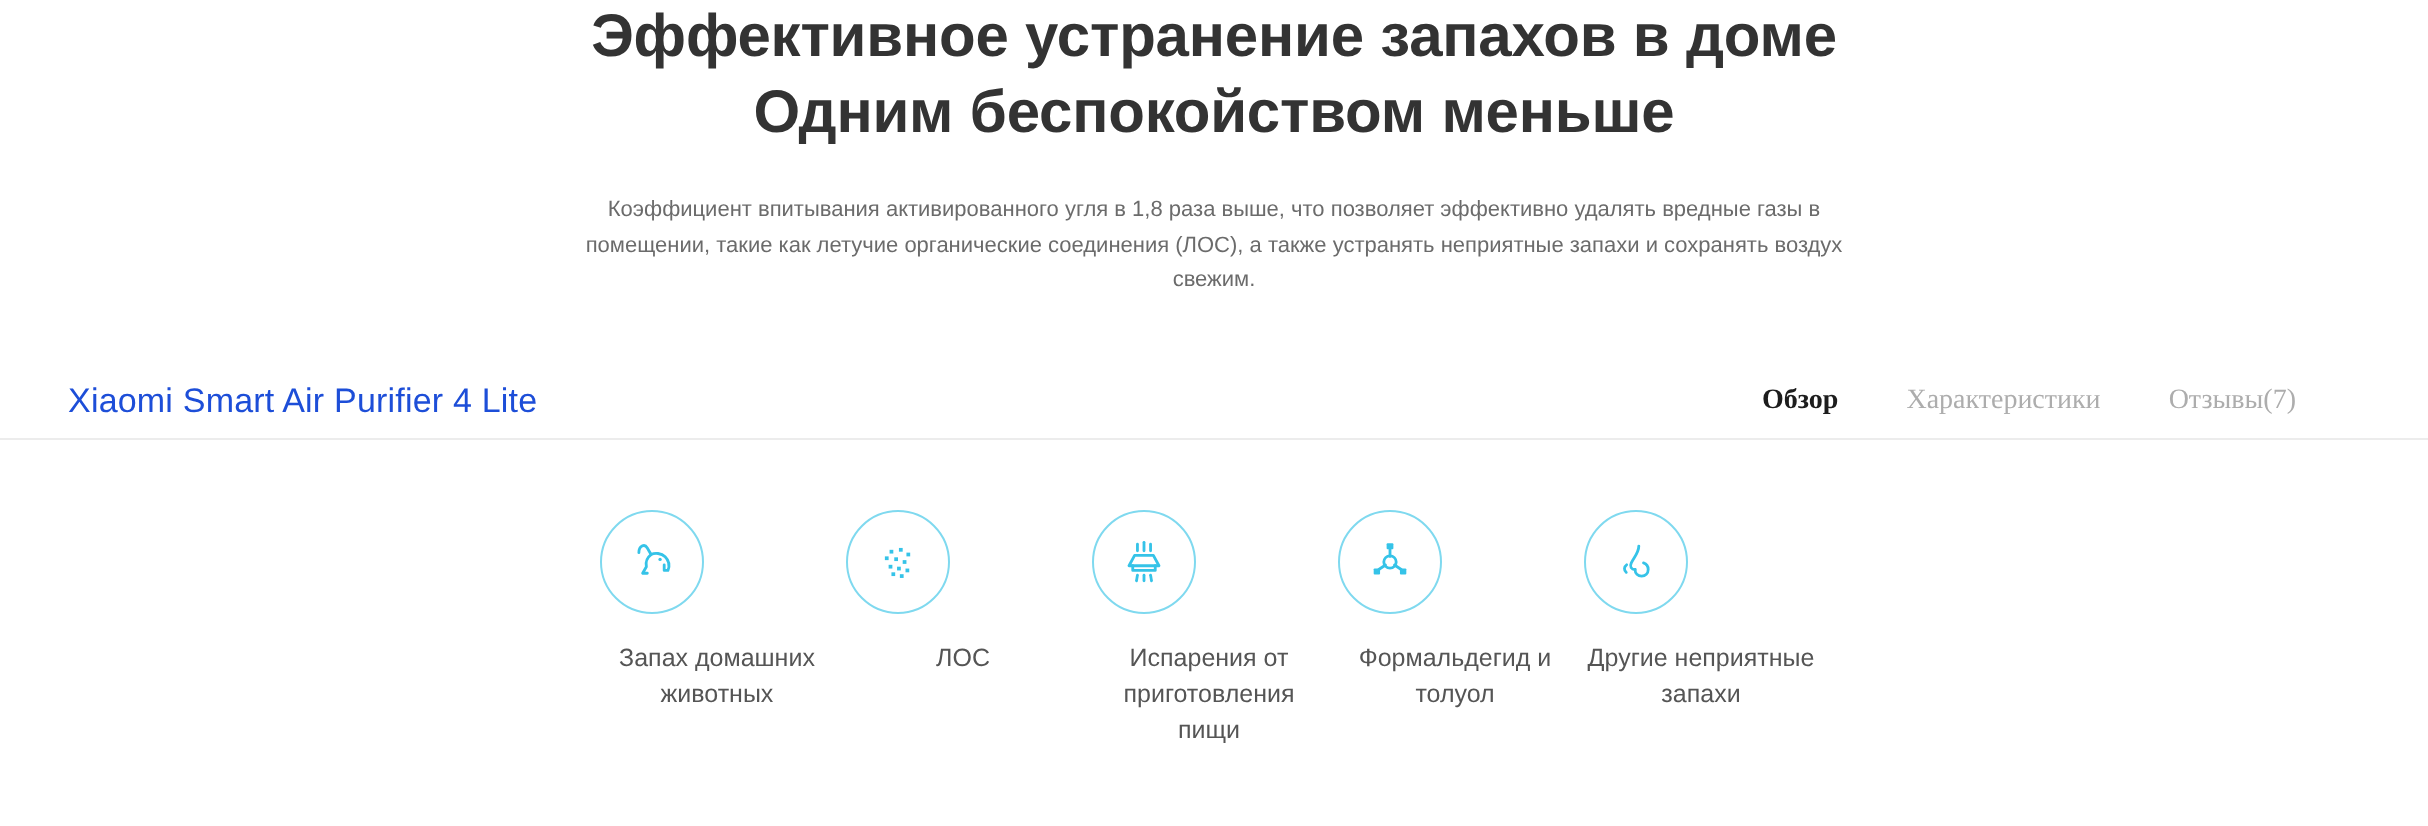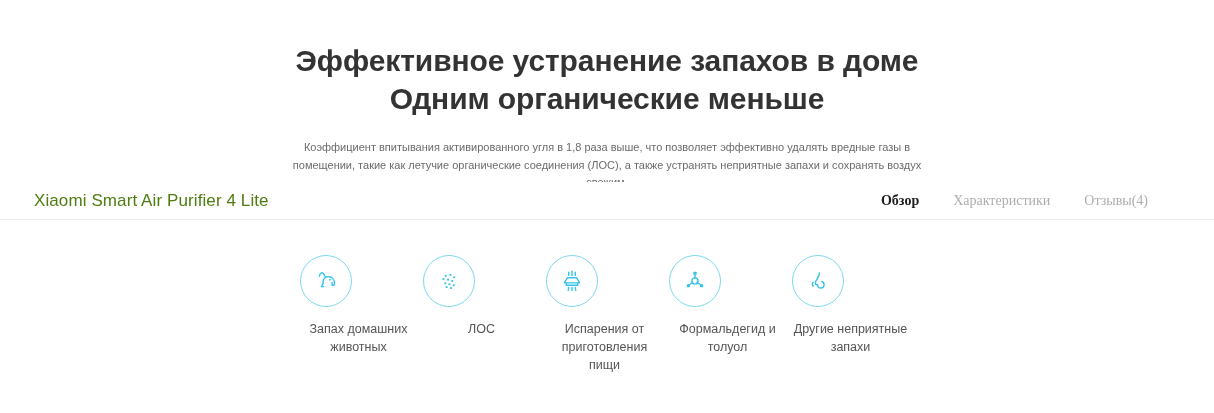--- a/index.html
+++ b/index.html
@@ -12,21 +12,20 @@
     background: #ffffff;
     font-family: "Liberation Sans", sans-serif;
     overflow: hidden;
     position: relative;
     -webkit-font-smoothing: antialiased;
   }
 
   
   .hero {
     width: 100%;
-    padding-top: 42px;
     text-align: center;
   }
   .hero-title {
     font-family: "Liberation Sans", sans-serif;
     font-size: 30px;
     font-weight: bold;
     color: #333333;
     line-height: 1.28;
     letter-spacing: -0.1px;
     margin: 0;
@@ -54,21 +53,21 @@
     border-bottom: 1px solid #ececec;
     display: flex;
     align-items: center;
     justify-content: space-between;
     padding: 0 32px 0 34px;
     background: #ffffff;
   }
   .product-name {
     font-family: "Liberation Sans", sans-serif;
     font-size: 17px;
-    color: #4d7c0f;
+    color: #1d4ed8;
     font-weight: normal;
     letter-spacing: 0.1px;
   }
   .nav-right {
     display: flex;
     align-items: center;
   }
   .nav-link {
     font-family: "Liberation Serif", serif;
     font-size: 14px;
@@ -130,31 +129,31 @@
     text-align: center;
     width: 118px;
   }
 </style>
 </head>
 <body>
 
 <div class="hero">
   <h1 class="hero-title">
     <span class="line">Эффективное устранение запахов в доме</span>
-    <span class="line">Одним органические меньше</span>
+    <span class="line">Одним беспокойством меньше</span>
   </h1>
   <p class="hero-desc">Коэффициент впитывания активированного угля в 1,8 раза выше, что позволяет эффективно удалять вредные газы в помещении, такие как летучие органические соединения (ЛОС), а также устранять неприятные запахи и сохранять воздух свежим.</p>
 </div>
 
 <div class="navbar">
   <div class="product-name">Xiaomi Smart Air Purifier 4 Lite</div>
   <div class="nav-right">
     <span class="nav-link active">Обзор</span>
     <span class="nav-link">Характеристики</span>
-    <span class="nav-link">Отзывы(4)</span>
+    <span class="nav-link">Отзывы(7)</span>
   </div>
 </div>
 
 <div class="features">
 
   <div class="feature">
     <div class="feature-circle">
       <svg width="30" height="30" viewBox="0 0 32 32" fill="none" stroke="#35c3e8" stroke-width="1.5" stroke-linecap="round" stroke-linejoin="round">
         <path d="M9 11 C9 7.5, 12 6, 13.5 8.5 L15.5 12 C17.5 11, 21 11.2, 23 13.2 C25 15.2, 25.5 18, 24.5 20.5 L22.5 20.5 L22.5 17.5"></path>
         <path d="M15.5 12 C13.5 13.5, 12.5 16, 13 18.5 L11 22 L13.5 22"></path>

